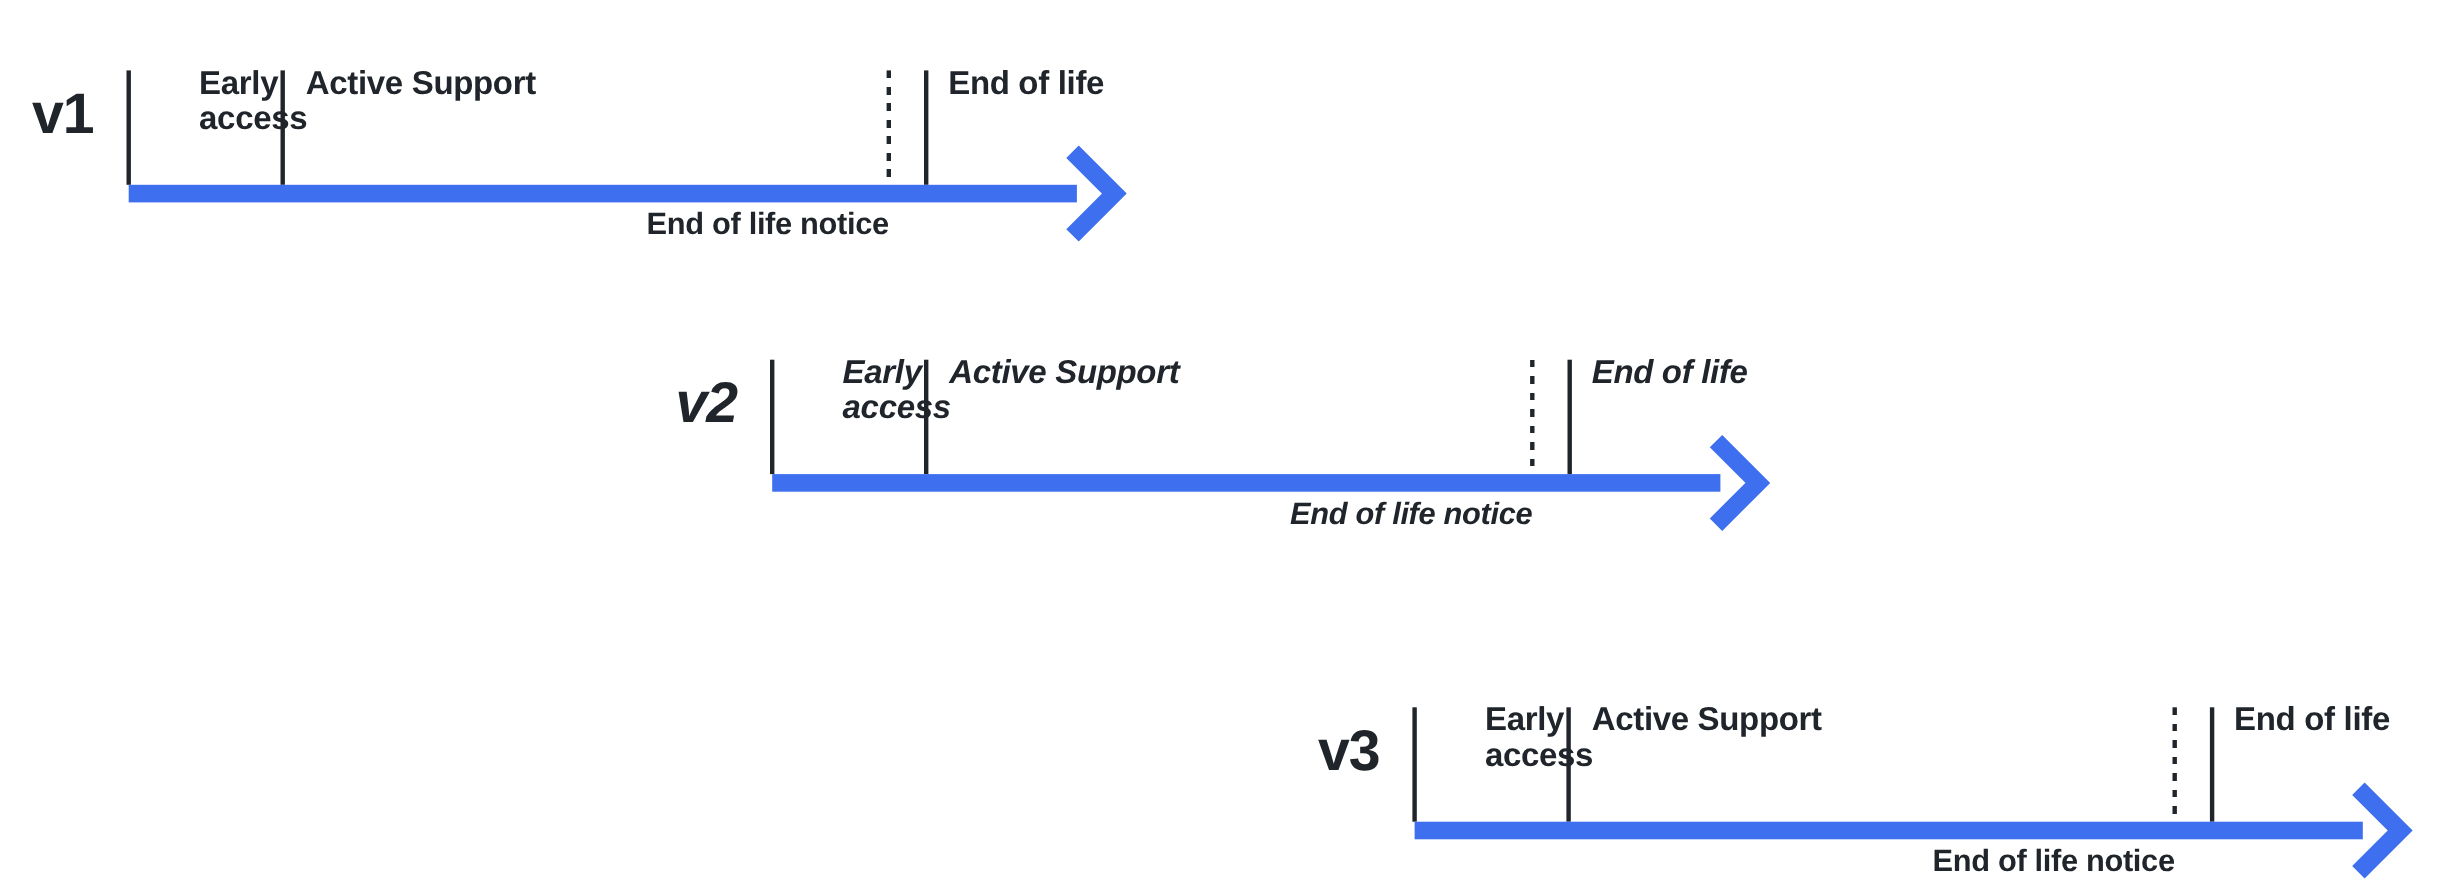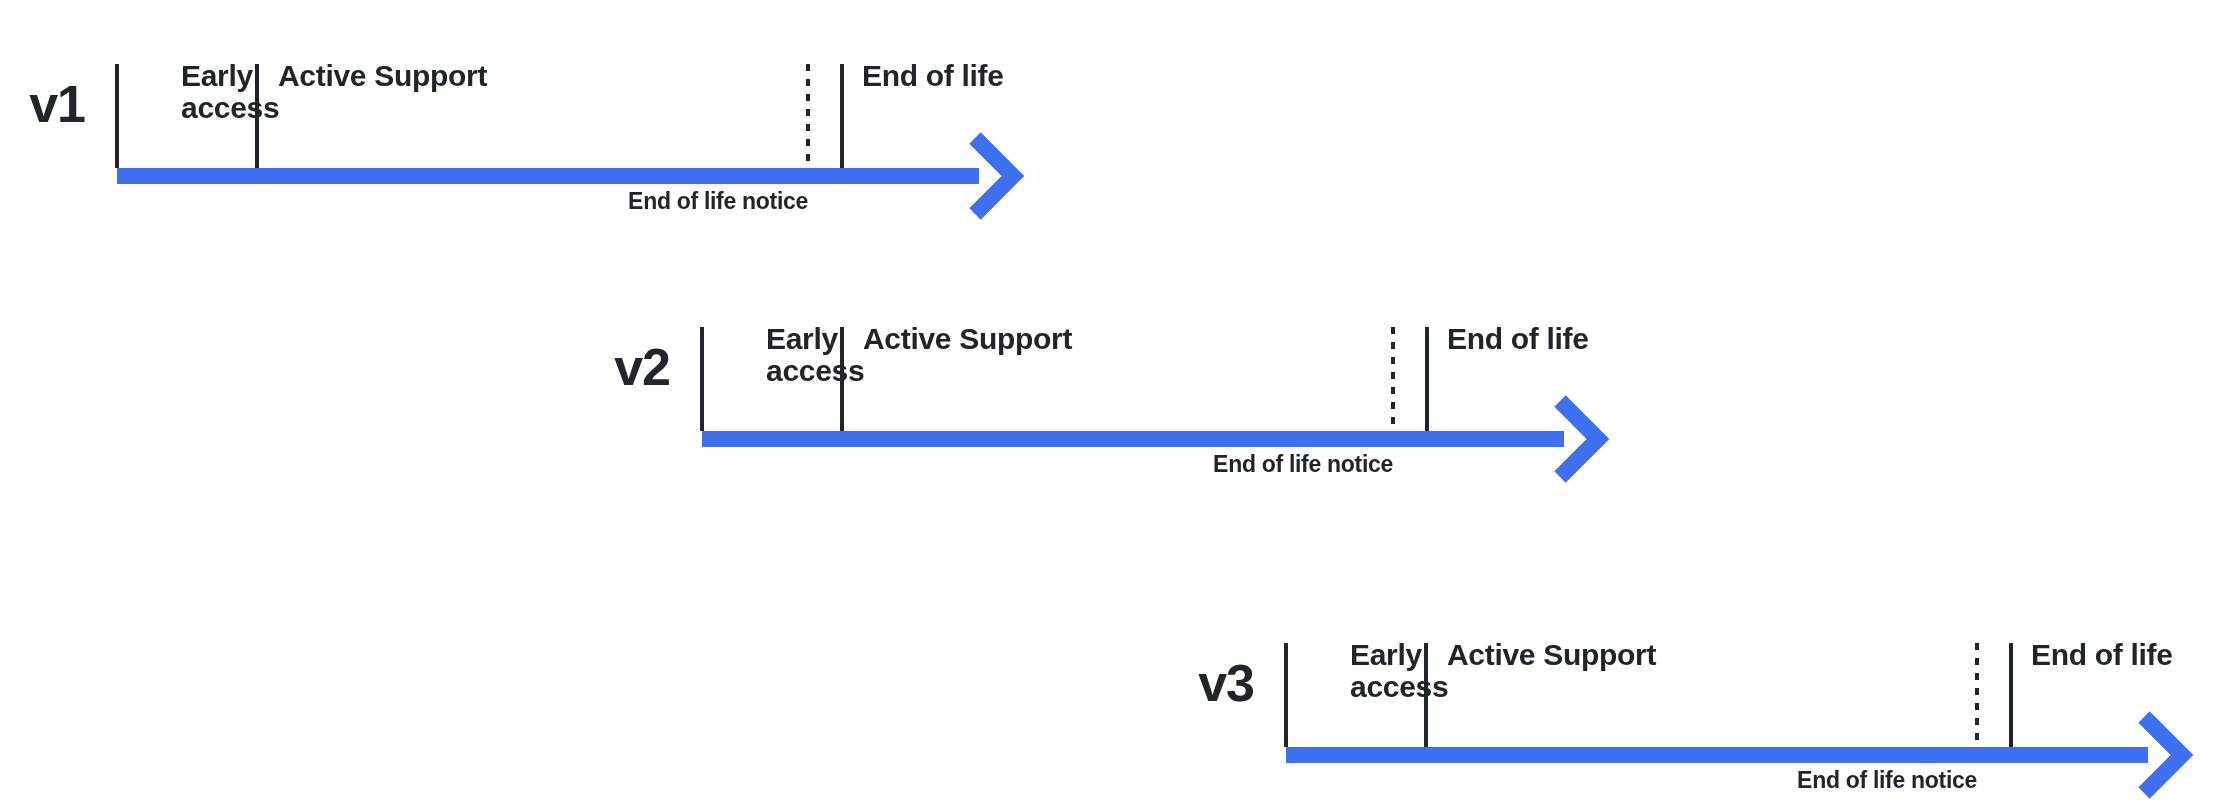--- a/index.html
+++ b/index.html
@@ -18,21 +18,21 @@
     font-family: "Liberation Sans", sans-serif;
     font-weight: bold;
     color: var(--ink);
   }
   .timeline {
     position: absolute;
     width: 1010px;
     height: 178px;
   }
   .tl-v1 { left: 27px;   top: 64px;  }
-  .tl-v2 { left: 612px;  top: 327px; }
+  .tl-v2 { left: 612px;  top: 327px; font-style: italic; }
   .tl-v3 { left: 1196px; top: 643px; }
 
   .vlabel {
     position: absolute;
     left: 0; top: 14px;
     width: 58px;
     text-align: right;
     font-size: 52px;
     line-height: 1;
     letter-spacing: -1px;
@@ -80,21 +80,21 @@
     stroke: var(--arrow);
     stroke-width: 16;
     stroke-linejoin: miter;
     stroke-linecap: butt;
   }
   .notice {
     position: absolute;
     left: 479px; top: 126px;
     width: 302px;
     text-align: right;
-    font-size: 23px;
+    font-size: 28px;
     line-height: 1;
     letter-spacing: -0.3px;
   }
 </style>
 </head>
 <body>
 
 <div class="canvas">
 
   <div class="timeline tl-v1">

